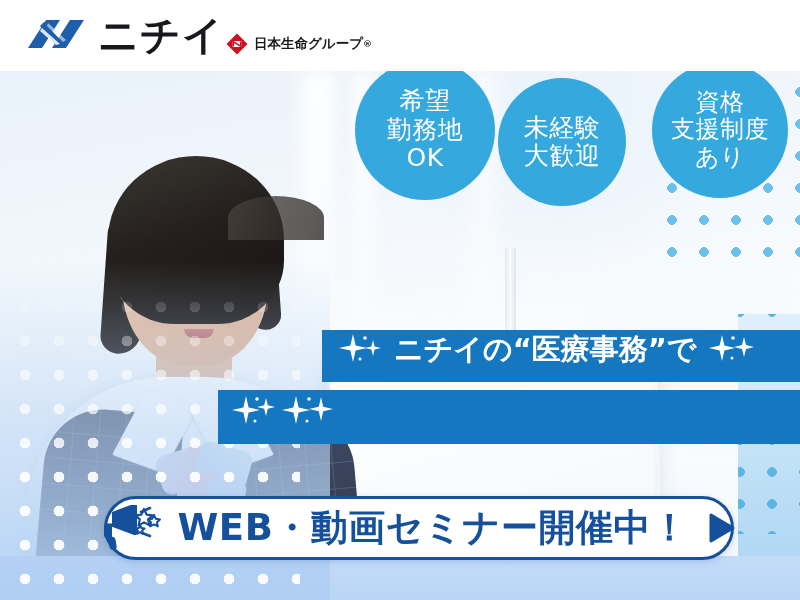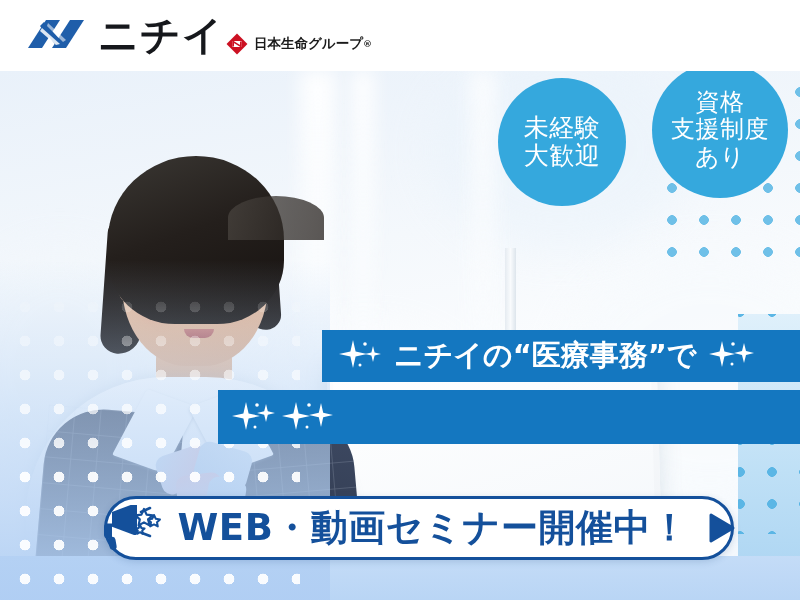--- a/index.html
+++ b/index.html
@@ -137,21 +137,21 @@
     display:flex; flex-direction:column; align-items:center; justify-content:center;
     text-align:center; font-weight:400; line-height:1.14; letter-spacing:.5px;
     font-family:"DejaVu Sans","Liberation Sans",sans-serif; }
   .badge span { display:block; white-space:nowrap; }
   .badge-1 { left:355px; top:60px; width:140px; height:140px; font-size:25px; }
   .badge-2 { left:498px; top:78px; width:128px; height:128px; font-size:25px; }
   .badge-3 { left:652px; top:62px; width:136px; height:136px; font-size:24px; }
 
   
   .hl { position:absolute; background:#1477c0; color:#ffffff; z-index:32;
-    display:flex; align-items:center; font-weight:700; white-space:nowrap;
+    display:flex; align-items:flex-start; font-weight:700; white-space:nowrap;
     font-family:"DejaVu Sans","Liberation Sans",sans-serif; }
   .hl1 { left:322px; top:330px; width:478px; height:52px; font-size:29px; padding-left:14px; letter-spacing:0px; }
   .hl2 { left:218px; top:390px; width:582px; height:54px; font-size:30px; padding-left:12px; letter-spacing:0px; }
   .spk { flex:0 0 auto; display:inline-flex; align-items:center; }
   .spk svg { display:block; }
   .hl-txt { padding:0 8px; }
 
   
   .cta { position:absolute; left:104px; top:496px; width:630px; height:64px;
     background:#ffffff; border:3px solid #14509b; border-radius:34px; z-index:34;
@@ -239,20 +239,25 @@
 
     <div class="grad-bl"></div>
     <div class="bottom-band"></div>
     <div class="dots-bl"></div>
     <div class="panel-r"></div>
     <div class="dots-panel"></div>
   </div>
 
   <div class="dots-tr"></div>
 
+  <div class="badge badge-1">
+    <span>希望</span>
+    <span>勤務地</span>
+    <span>OK</span>
+  </div>
   <div class="badge badge-3">
     <span>資格</span>
     <span>支援制度</span>
     <span>あり</span>
   </div>
   <div class="badge badge-2">
     <span>未経験</span>
     <span>大歓迎</span>
   </div>
 

